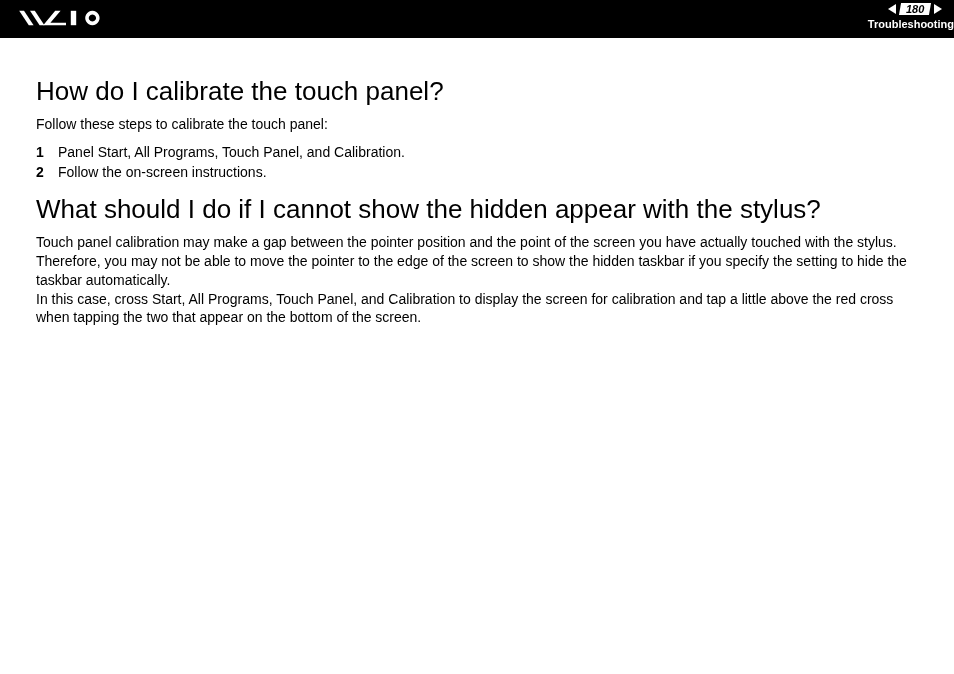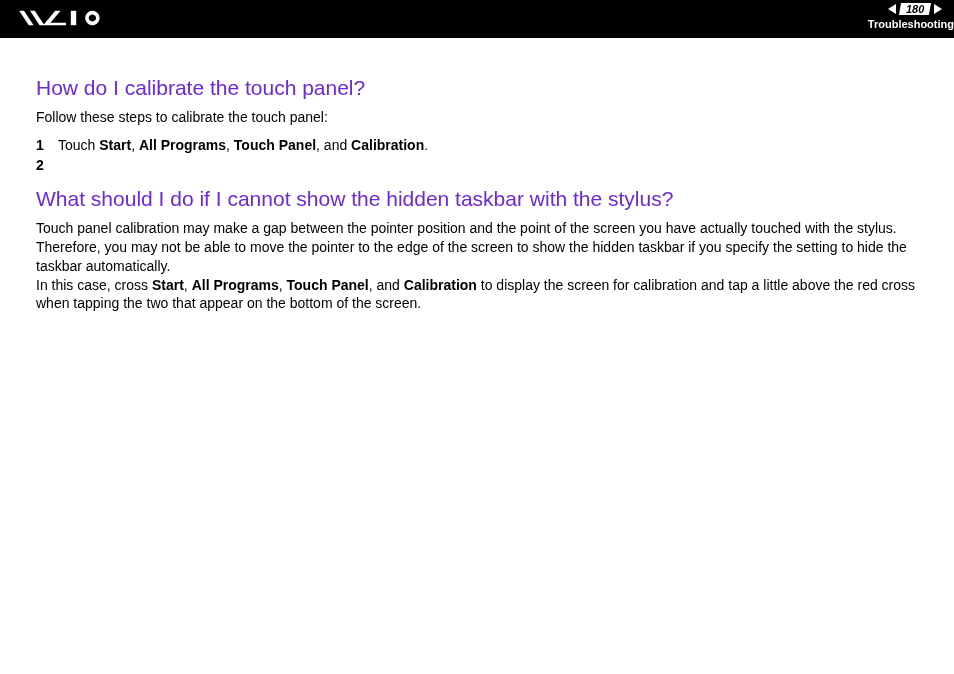--- a/index.html
+++ b/index.html
@@ -65,31 +65,31 @@
     position: absolute;
     right: 0;
     top: 18px;
     font-size: 11px;
     font-weight: bold;
   }
   .content {
     padding: 24px 36px 0 36px;
   }
   h2.question {
-    color: #6d28d9;
+    color: #000000;
     font-weight: normal;
-    font-size: 21px;
+    font-size: 26px;
     margin: 14px 0 8px 0;
   }
   p { margin: 6px 0 10px 0; line-height: 1.35; }
   .step-list { margin: 0; padding: 0; }
   .step-row { display: flex; align-items: baseline; margin: 4px 0; }
   .step-num { font-weight: bold; width: 22px; flex-shrink: 0; }
   .step-text { }
-  b { font-weight: bold; }
+  b { font-weight: normal; }
 </style>
 </head>
 <body>
 
 <div class="header">
   <svg class="logo" viewBox="0 0 180 40">
     <path d="M2 8 L18 32 L26 32 L10 8 Z"></path>
     <path d="M20 8 L36 32 L44 32 L28 8 Z"></path>
     <path d="M42 32 L62 8 L71 8 L54 28 L80 28 L80 32 Z"></path>
     <rect x="88" y="8" width="9" height="24"></rect>
@@ -105,27 +105,28 @@
 
 <div class="content">
 
   <h2 class="question">How do I calibrate the touch panel?</h2>
   <p>Follow these steps to calibrate the touch panel:</p>
 
   <div class="step-list">
     <div class="step-row">
       <span class="step-num">1</span>
       <span class="step-text">
-        <span>Touch </span><b>Start</b><span>, </span><b>All Programs</b><span>, </span><b>Touch Panel</b><span>, and </span><b>Calibration</b><span>.</span>
+        <span>Panel </span><b>Start</b><span>, </span><b>All Programs</b><span>, </span><b>Touch Panel</b><span>, and </span><b>Calibration</b><span>.</span>
       </span>
     </div>
     <div class="step-row">
       <span class="step-num">2</span>
+      <span class="step-text">Follow the on-screen instructions.</span>
     </div>
   </div>
 
-  <h2 class="question">What should I do if I cannot show the hidden taskbar with the stylus?</h2>
+  <h2 class="question">What should I do if I cannot show the hidden appear with the stylus?</h2>
   <p>
     <span>Touch panel calibration may make a gap between the pointer position and the point of the screen you have actually touched with the stylus. Therefore, you may not be able to move the pointer to the edge of the screen to show the hidden taskbar if you specify the setting to hide the taskbar automatically.</span><br>
     <span>In this case, cross </span><b>Start</b><span>, </span><b>All Programs</b><span>, </span><b>Touch Panel</b><span>, and </span><b>Calibration</b><span> to display the screen for calibration and tap a little above the red cross when tapping the two that appear on the bottom of the screen.</span>
   </p>
 
 </div>
 
 </body></html>

